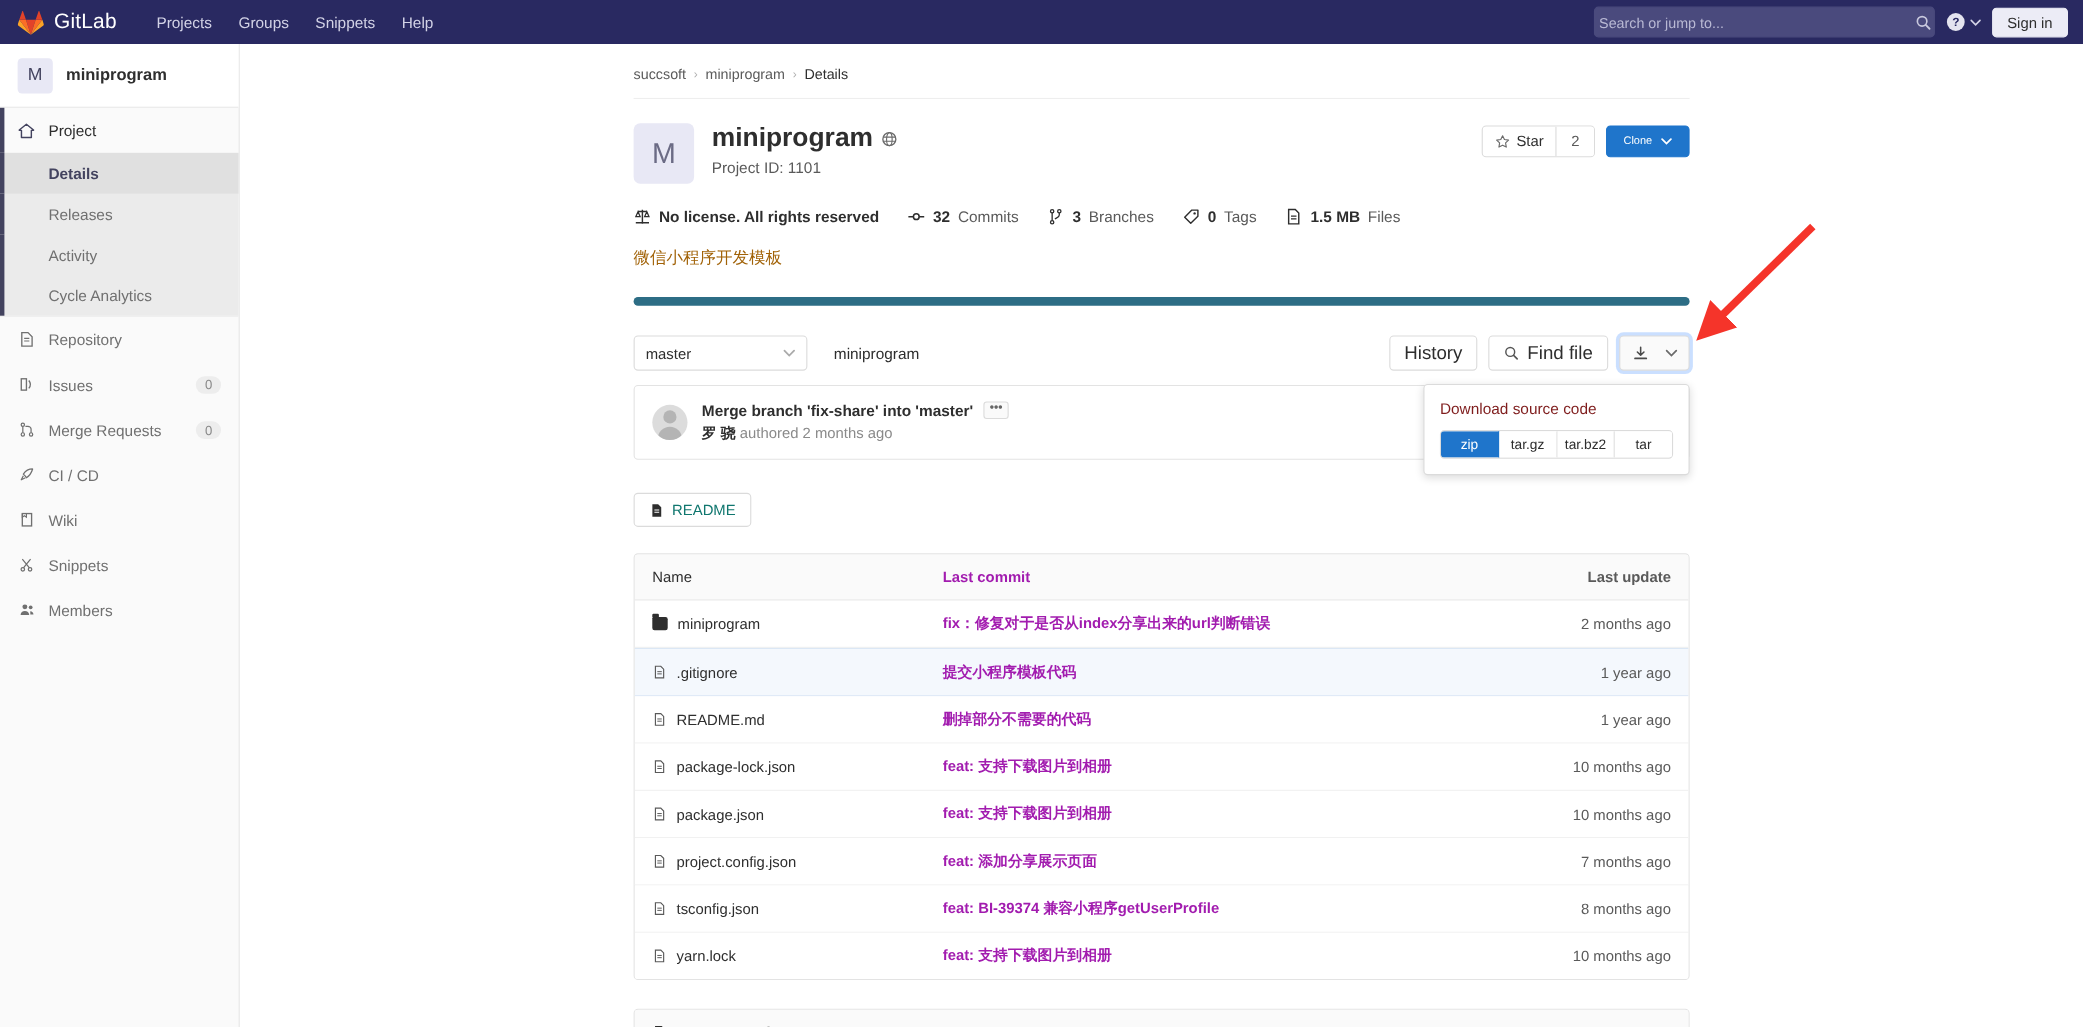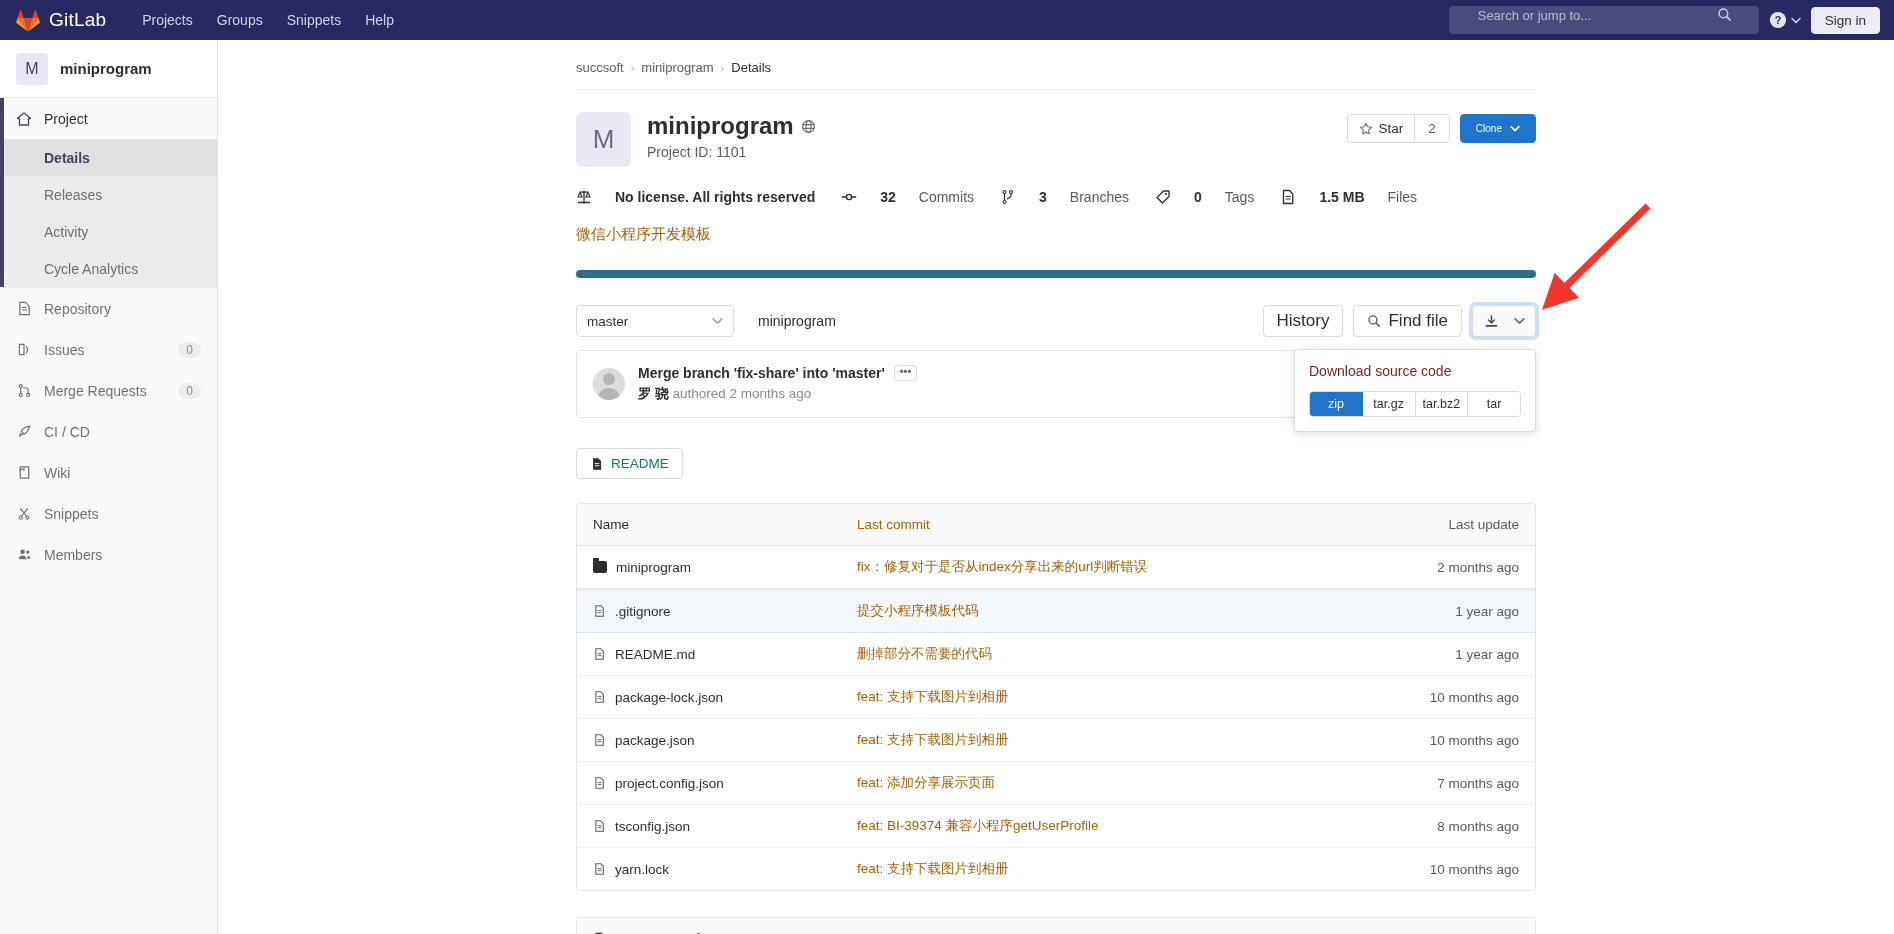--- a/index.html
+++ b/index.html
@@ -32,21 +32,21 @@
     color: #d2d2e6; font-size: 14px; padding: 0 12px;
     line-height: 40px; text-decoration: none; cursor: pointer;
   }
   .nav-right {
     position: absolute; right: 14px; top: 0; height: 40px;
     display: flex; align-items: center; gap: 10px;
   }
   .nav-search {
     width: 310px; height: 28px; border-radius: 4px;
     background: #4a4a7d; border: 1px solid #4a4a7d;
-    display: flex; align-items: flex-start; padding: 0 26px;
+    display: flex; align-items: center; padding: 0 2px;
     position: relative;
   }
   .nav-search input {
     flex: 1; background: transparent; border: none; outline: none;
     color: #fff; font-size: 13px;
     font-family: "Liberation Sans", sans-serif;
   }
   .nav-search input::placeholder { color: #b9b9d4; }
   .nav-help { display: flex; align-items: center; gap: 4px; cursor: pointer; }
   .signin-btn {
@@ -136,21 +136,21 @@
     padding: 6px 11px; font-size: 13.5px; color: #2e2e2e;
   }
   .star-count { padding: 6px 13px; font-size: 13.5px; color: #5a5a5a; border-left: 1px solid #dbdbdb; background: #fff; }
   .clone-btn {
     background: #1f75cb; color: #fff; border: 1px solid #1f75cb;
     border-radius: 4px; padding: 7px 15px; font-size: 10px;
     display: flex; align-items: center; gap: 8px; cursor: pointer;
   }
 
   .stats-row { display: flex; align-items: center; gap: 26px; margin-top: 22px; font-size: 14px; color: #5a5a5a; }
-  .stat { display: flex; align-items: flex-start; gap: 23px; cursor: pointer; }
+  .stat { display: flex; align-items: flex-start; gap: 7px; cursor: pointer; }
   .stat b { color: #2e2e2e; }
   .stat .lic { color: #2e2e2e; font-weight: bold; }
 
   .proj-desc { margin-top: 20px; font-size: 15px; color: #a16207; }
 
   .lang-bar {
     margin-top: 26px; height: 8px; border-radius: 4px;
     background: #2d6d85; width: 100%;
   }
 
@@ -235,23 +235,23 @@
     display: flex; background: #fafafa; border-bottom: 1px solid #e3e3e3;
     font-size: 13.5px; color: #5a5a5a; padding: 13px 16px;
   }
   .ft-row {
     display: flex; align-items: center; border-bottom: 1px solid #f0f0f0;
     font-size: 13.5px; padding: 12px 16px; background: #fff;
   }
   .ft-row:last-child { border-bottom: none; }
   .ft-row.highlight { background: #f4f8fd; border-top: 1px solid #dbe7f5; border-bottom: 1px solid #dbe7f5; }
   .col-name { flex: 0 0 264px; display: flex; align-items: center; gap: 9px; color: #2e2e2e; }
-  .col-commit { flex: 1; color: #a16207; }
+  .col-commit { flex: 1; color: #a21caf; font-weight: bold; }
   .col-update { flex: 0 0 140px; text-align: right; color: #5a5a5a; }
-  .ft-head .col-update { text-align: right; }
+  .ft-head .col-update { text-align: right; font-weight: bold; }
 
   
   .readme-panel { margin-top: 26px; border: 1px solid #e3e3e3; border-radius: 4px; overflow: hidden; }
   .readme-panel-head {
     background: #fafafa; border-bottom: 1px solid #e3e3e3;
     padding: 13px 16px; font-size: 14px; font-weight: bold; color: #2e2e2e;
     display: flex; align-items: center; gap: 8px;
   }
 
   

